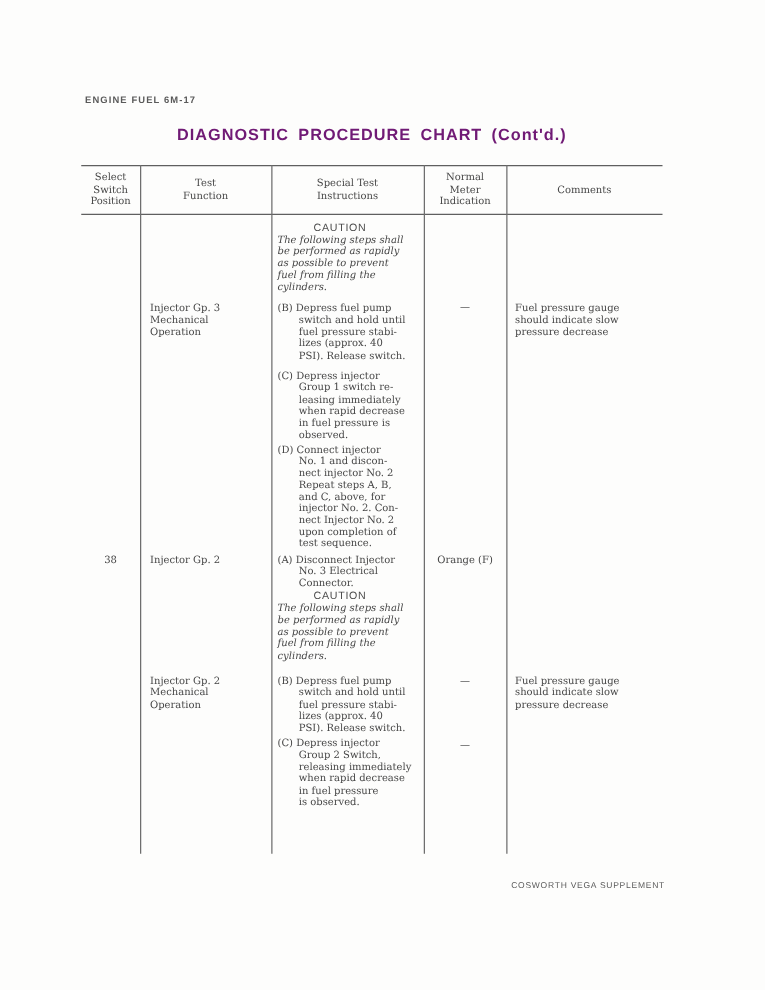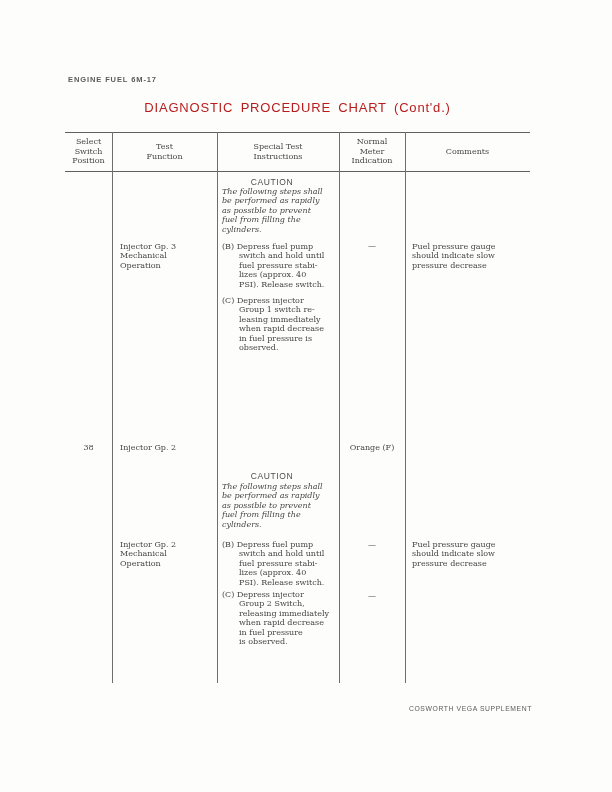--- a/index.html
+++ b/index.html
@@ -8,22 +8,22 @@
     background:#fdfdfc;overflow:hidden;
     font-family:"DejaVu Serif",serif;color:#4a4a4a;
   }
   .abs{position:absolute;}
   .corner-label{
     left:68px;top:75px;font-family:"Liberation Sans",sans-serif;
     font-size:7.5px;font-weight:bold;letter-spacing:0.9px;color:#5a5a5a;
   }
   .page-title{
     left:65px;top:100px;width:465px;text-align:center;
-    font-family:"Liberation Sans",sans-serif;font-size:13px;font-weight:normal;
-    letter-spacing:0.8px;word-spacing:3px;color:#b91c1c;
+    font-family:"Liberation Sans",sans-serif;font-size:13px;font-weight:bold;
+    letter-spacing:0.8px;word-spacing:3px;color:#701a75;
   }
   .hline{background:#5f5f5f;height:1.3px;left:65px;width:465px;}
   .vline{background:#6e6e6e;width:1px;top:132px;height:551px;}
   .hcell{
     top:132px;height:39px;display:flex;align-items:center;justify-content:center;
     text-align:center;font-size:8px;line-height:9.5px;white-space:pre-line;color:#474747;
   }
   .body-text{font-size:8px;line-height:9.4px;white-space:pre-line;color:#464646;}
   .step{padding-left:17px;text-indent:-17px;width:112px;}
   .ital{font-style:italic;}
@@ -84,23 +84,35 @@
   <div class="abs body-text" style="left:412px;top:242px;width:112px">Fuel pressure gauge
 should indicate slow
 pressure decrease</div>
 
   <div class="abs body-text step" style="left:222px;top:296px">(C) Depress injector
 Group 1 switch re-
 leasing immediately
 when rapid decrease
 in fuel pressure is
 observed.</div>
+  <div class="abs body-text step" style="left:222px;top:355px">(D) Connect injector
+No. 1 and discon-
+nect injector No. 2
+Repeat steps A, B,
+and C, above, for
+injector No. 2. Con-
+nect Injector No. 2
+upon completion of
+test sequence.</div>
 
   <div class="abs body-text" style="left:65px;top:443px;width:47px;text-align:center">38</div>
   <div class="abs body-text" style="left:120px;top:443px;width:92px">Injector Gp. 2</div>
+  <div class="abs body-text step" style="left:222px;top:443px">(A) Disconnect Injector
+No. 3 Electrical
+Connector.</div>
   <div class="abs body-text meter" style="left:339px;top:443px">Orange (F)</div>
 
   <div class="abs caution" style="left:222px;top:471px">CAUTION</div>
   <div class="abs body-text ital" style="left:222px;top:482px;width:110px">The following steps shall
 be performed as rapidly
 as possible to prevent
 fuel from filling the
 cylinders.</div>
 
   <div class="abs body-text" style="left:120px;top:540px;width:92px">Injector Gp. 2

